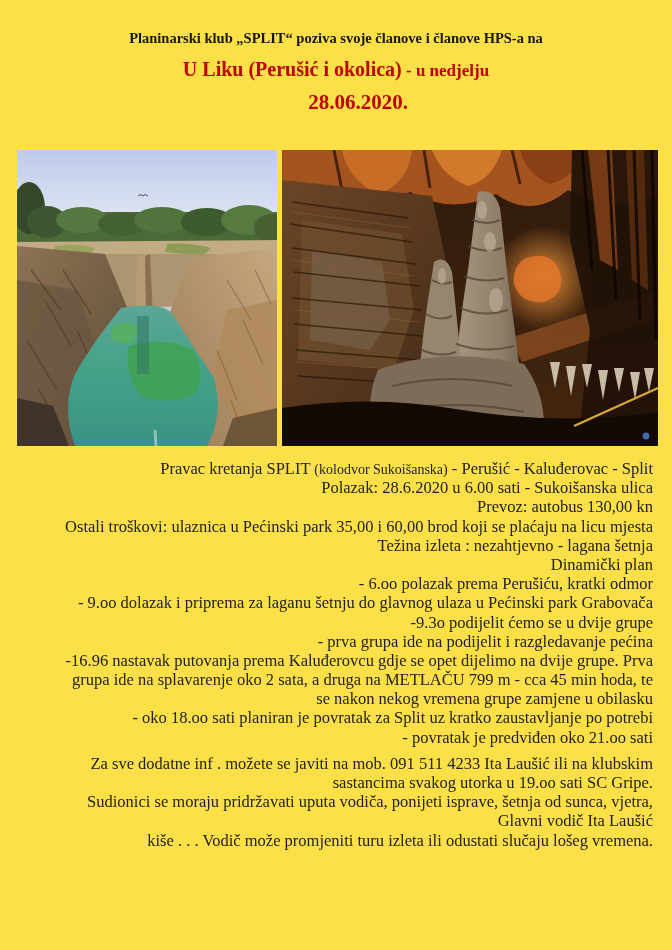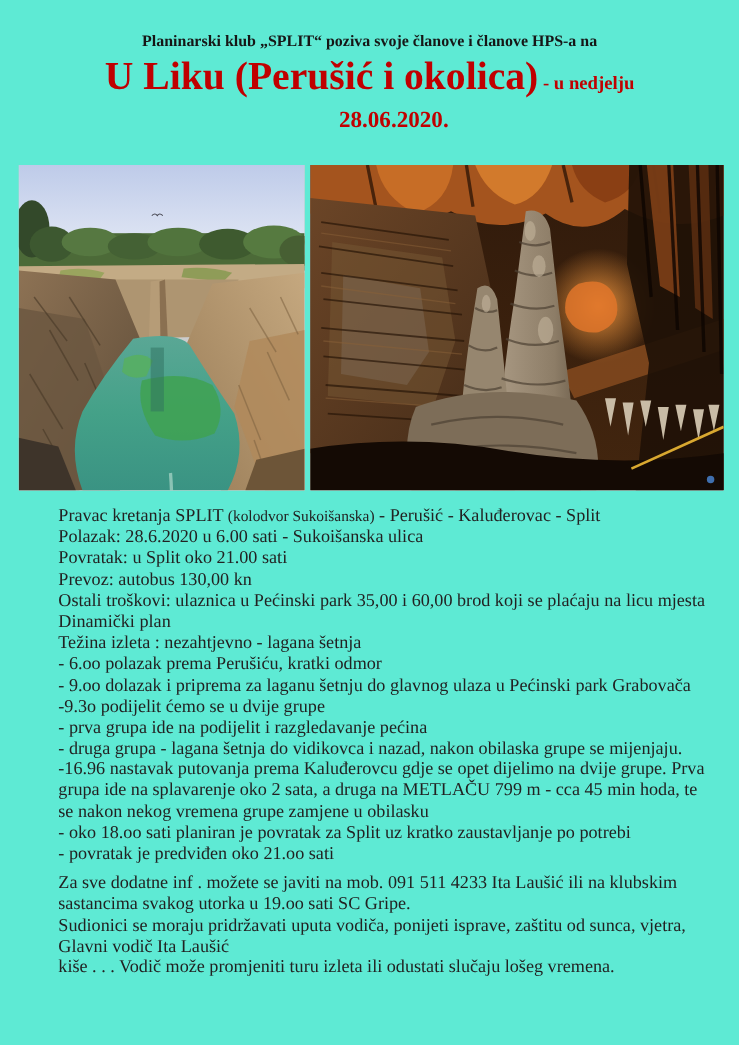--- a/index.html
+++ b/index.html
@@ -1,41 +1,41 @@
 <!DOCTYPE html>
 <html><head>
 <meta charset="utf-8">
 <style>
   html,body{margin:0;padding:0;background:#ffffff;}
   .page{
     position:relative;
     width:672px;height:950px;
-    background:#5eead4;
+    background:#fde047;
     font-family:"Liberation Serif", serif;
     color:#1e1e1e;
     overflow:hidden;
   }
   
   .header{position:absolute;top:29px;left:0;width:672px;text-align:center;}
   .h-line1{font-size:14.5px;font-weight:bold;line-height:18px;color:#161616;}
   .h-line2{font-size:18px;font-weight:bold;line-height:21px;letter-spacing:.3px;color:#161616;}
   .h-title{margin-top:4px;line-height:36px;font-weight:bold;}
-  .h-title .main{font-size:36px;}
+  .h-title .main{font-size:20px;}
   .h-title .suffix{font-size:17px;}
   .h-date{font-size:21px;font-weight:bold;line-height:26px;}
   
   .photos{position:absolute;top:150px;left:17px;width:641px;height:296px;display:flex;gap:5px;}
   .photo{height:296px;overflow:hidden;background:#ccc;}
   .photo.left{width:260px;}
   .photo.right{width:376px;}
   .photo svg{display:block;}
   
   .bodytext{
     position:absolute;top:459px;left:53px;width:600px;
-    font-size:16.5px;line-height:19.2px;color:#222;
+    font-size:16.5px;line-height:19.2px;color:#222;text-align:right;
   }
   .bodytext .ln{height:19.2px;white-space:nowrap;}
   .bodytext .small{font-size:14px;}
   .spacer{height:7px;}
 </style>
 </head>
 <body>
 
 <div class="page">
 
@@ -235,36 +235,34 @@
 
         <path d="M292,276 L376,238" stroke="#d9a830" stroke-width="2.4" fill="none"></path>
         <circle cx="364" cy="286" r="3.4" fill="#3f6fae"></circle>
       </svg>
     </div>
   </div>
 
   <div class="bodytext">
     <div class="ln"><span>Pravac kretanja  SPLIT </span><span class="small">(kolodvor Sukoišanska)</span><span>  - Perušić - Kaluđerovac - Split</span></div>
     <div class="ln">Polazak: 28.6.2020 u 6.00 sati - Sukoišanska ulica</div>
-    <div class="ln">Povratak: u Split oko 21.00 sati</div>
     <div class="ln">Prevoz: autobus 130,00 kn</div>
     <div class="ln">Ostali troškovi: ulaznica u Pećinski park 35,00 i 60,00 brod koji se plaćaju na licu mjesta</div>
+    <div class="ln">Težina izleta : nezahtjevno - lagana šetnja</div>
     <div class="ln">Dinamički plan</div>
-    <div class="ln">Težina izleta : nezahtjevno - lagana šetnja</div>
     <div class="ln">- 6.oo polazak prema Perušiću, kratki odmor</div>
     <div class="ln">- 9.oo dolazak i priprema za laganu šetnju do glavnog ulaza u Pećinski park Grabovača</div>
     <div class="ln">-9.3o podijelit ćemo se u dvije grupe</div>
     <div class="ln">- prva grupa ide na podijelit i razgledavanje pećina</div>
-    <div class="ln">- druga grupa - lagana šetnja do vidikovca i nazad, nakon obilaska grupe se mijenjaju.</div>
     <div class="ln">-16.96 nastavak putovanja prema Kaluđerovcu gdje se opet dijelimo na dvije grupe. Prva</div>
     <div class="ln">grupa ide na splavarenje oko 2 sata, a druga na METLAČU 799 m - cca 45 min hoda, te</div>
     <div class="ln">se nakon nekog vremena grupe zamjene u obilasku</div>
     <div class="ln">- oko 18.oo sati planiran je povratak za Split uz kratko zaustavljanje po potrebi</div>
     <div class="ln">- povratak je predviđen oko 21.oo sati</div>
     <div class="spacer"></div>
     <div class="ln">Za sve dodatne inf . možete se javiti na mob. 091 511 4233 Ita Laušić ili na klubskim</div>
     <div class="ln">sastancima svakog utorka u 19.oo sati SC Gripe.</div>
-    <div class="ln">Sudionici se moraju pridržavati uputa vodiča, ponijeti isprave, zaštitu od sunca, vjetra,</div>
+    <div class="ln">Sudionici se moraju pridržavati uputa vodiča, ponijeti isprave, šetnja od sunca, vjetra,</div>
     <div class="ln">Glavni vodič Ita Laušić</div>
     <div class="ln">kiše . . . Vodič može promjeniti turu izleta ili odustati slučaju lošeg vremena.</div>
   </div>
 
 </div>
 
 </body></html>

